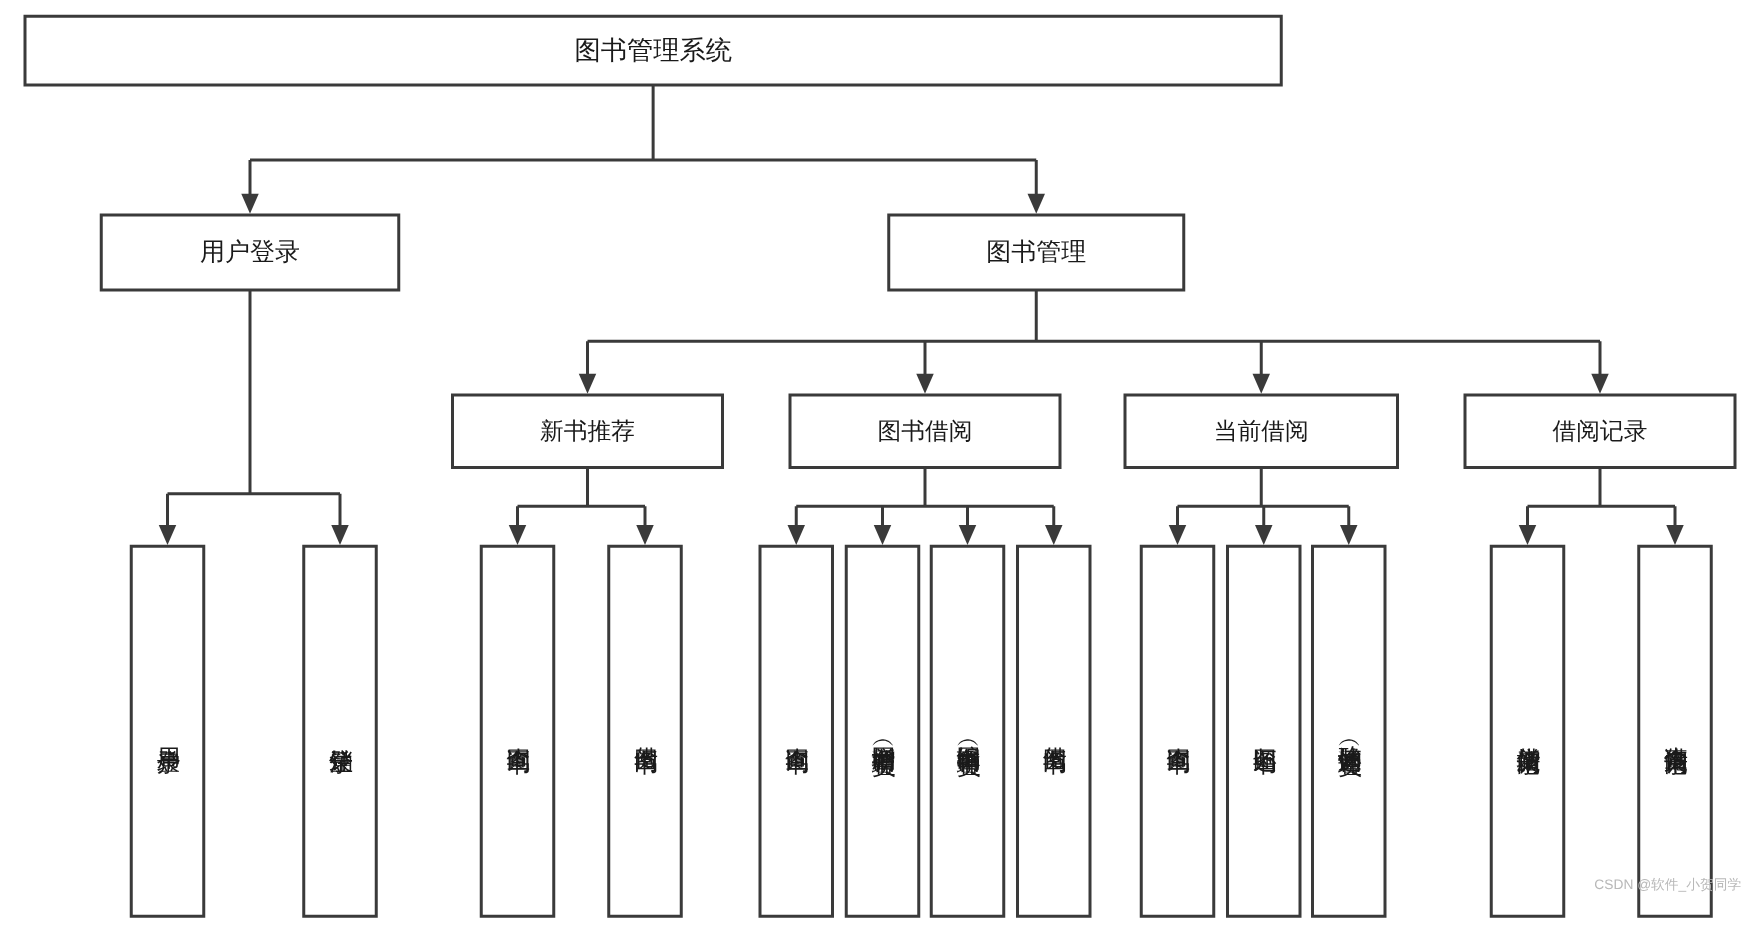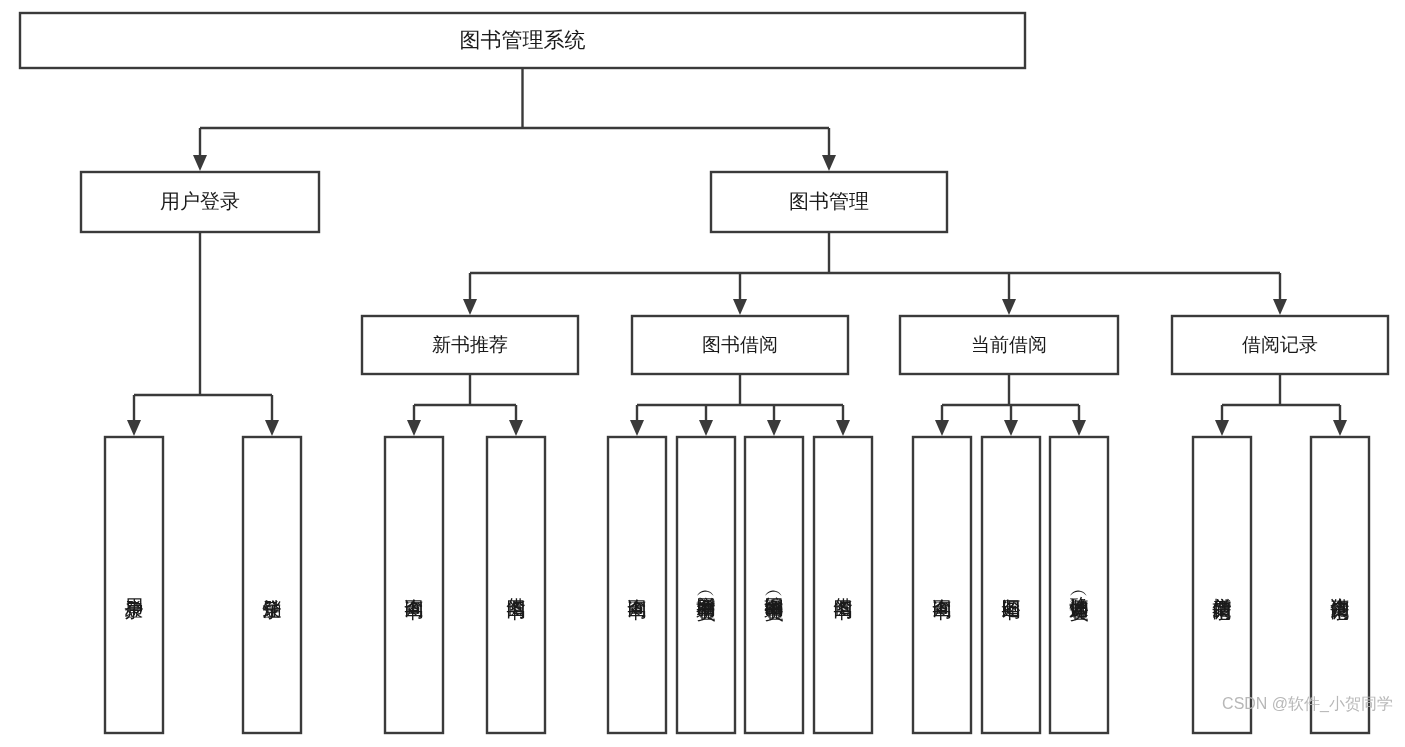--- a/index.html
+++ b/index.html
@@ -70,21 +70,21 @@
     fill: none;
   }
   .arrow-head {
     fill: #3a3a3a;
   }
   .watermark {
     position: absolute;
     right: 12px;
     bottom: 6px;
     font-family: "Liberation Sans", "DejaVu Sans", sans-serif;
-    font-size: 16px;
+    font-size: 11px;
     color: #b8b8b8;
     white-space: nowrap;
     user-select: none;
   }
 </style>
 </head>
 <body>
 
 <div id="diagram-root">
 

